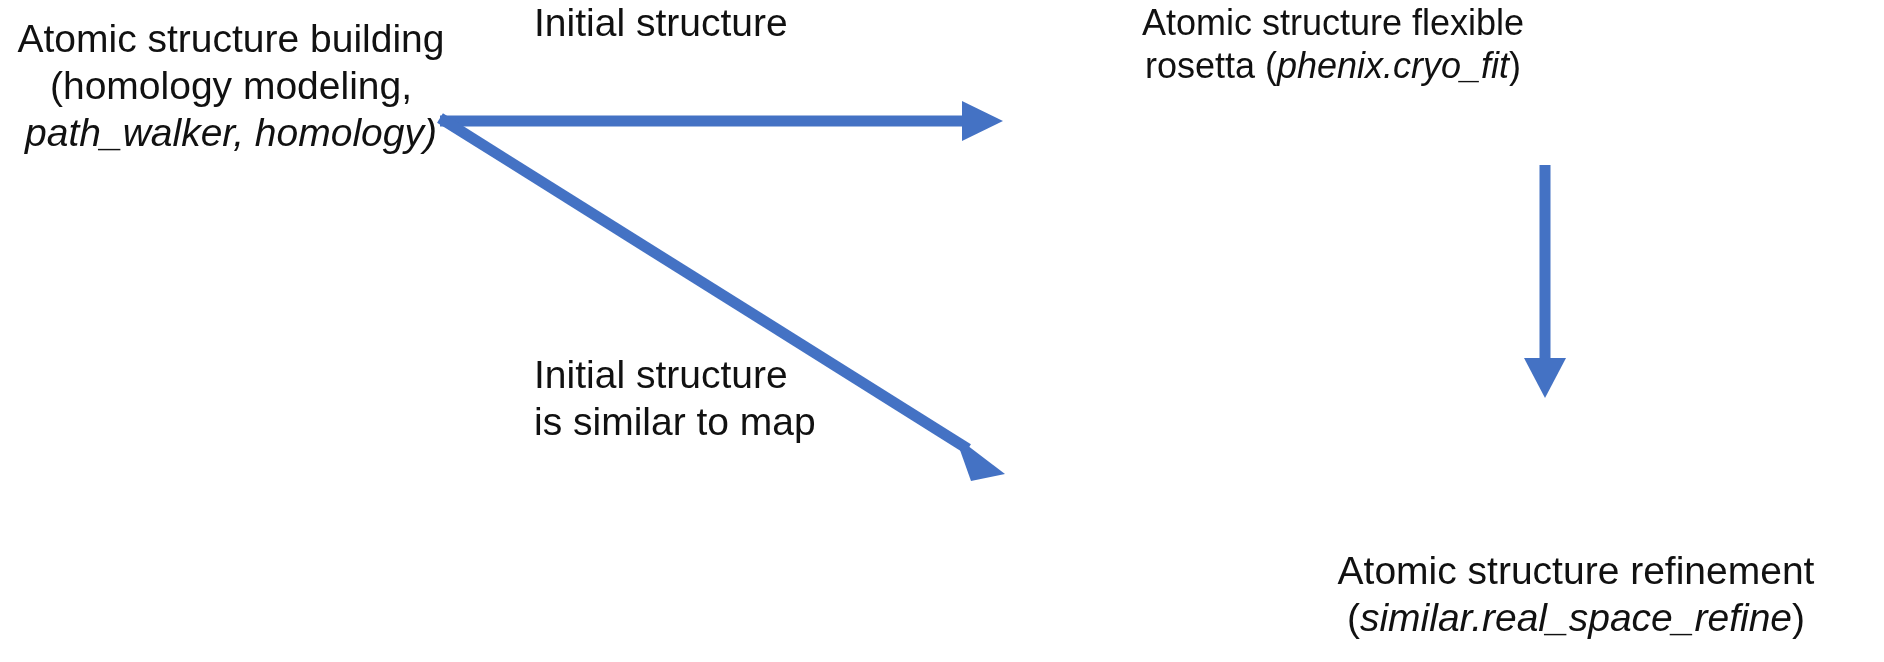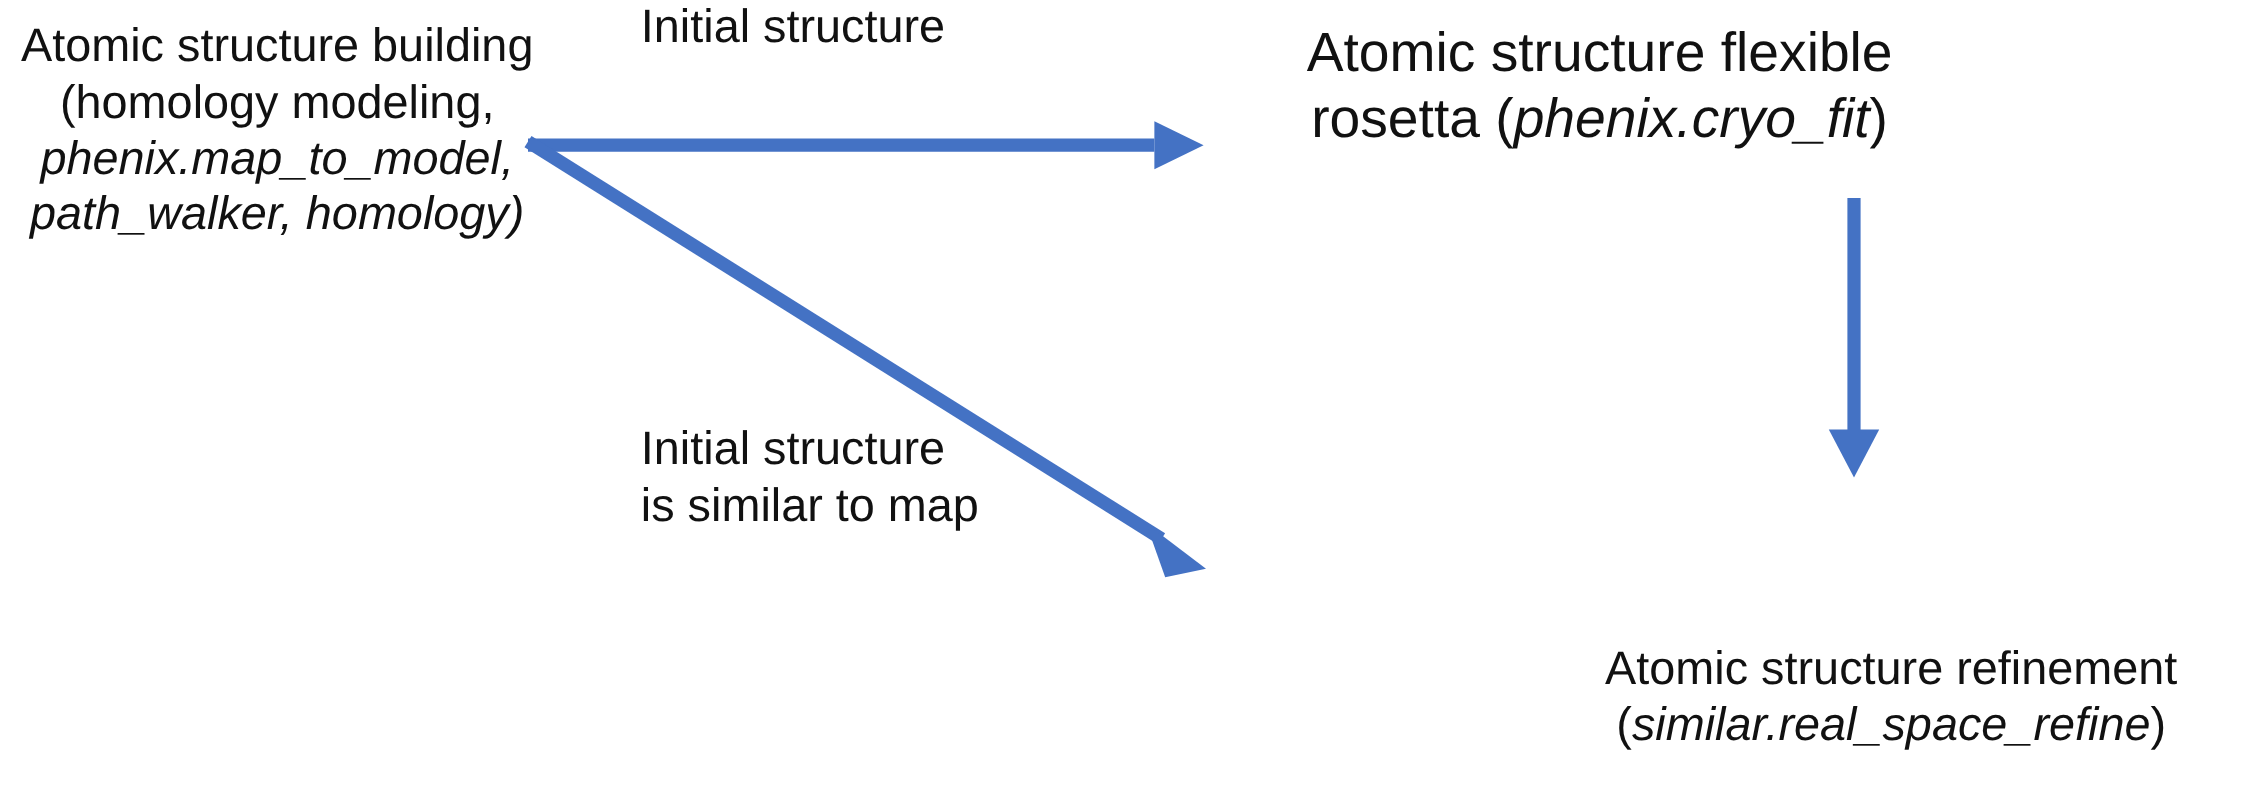--- a/index.html
+++ b/index.html
@@ -30,27 +30,27 @@
 
   
   #node-building {
     left: 0px;
     top: 16px;
     width: 462px;
     font-size: 39px;
   }
   #node-fitting {
     left: 1078px;
-    top: 16px;
+    top: 1px;
     width: 510px;
-    font-size: 46px;
+    font-size: 36px;
   }
   #node-refinement {
     left: 1268px;
-    top: 535px;
+    top: 548px;
     width: 616px;
     font-size: 39px;
   }
   #label-different {
     left: 534px;
     top: 0px;
     width: 400px;
     font-size: 39px;
     text-align: left;
   }
@@ -91,21 +91,20 @@
 
     <g>
       <line x1="1545" y1="165" x2="1545" y2="360" stroke="#4472C4" stroke-width="11"></line>
       <polygon points="1524,358 1566,358 1545,398" fill="#4472C4"></polygon>
     </g>
   </svg>
 
   <div class="node" id="node-building">
     <span class="ln">Atomic structure building</span>
     <span class="ln">(homology modeling,</span>
-    <span class="ln ital">phenix.map_to_model,</span>
     <span class="ln ital">path_walker, homology)</span>
   </div>
 
   <div class="node" id="label-different">
     <span class="ln">Initial structure</span>
   </div>
 
   <div class="node" id="label-similar">
     <span class="ln">Initial structure</span>
     <span class="ln">is similar to map</span>

